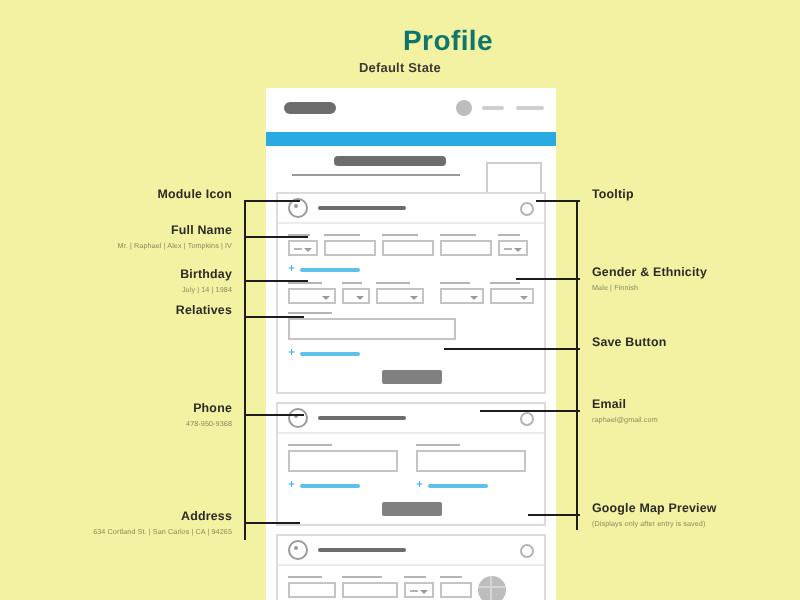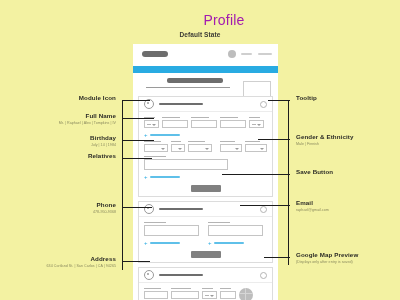--- a/index.html
+++ b/index.html
@@ -18,23 +18,23 @@
   
   .title-block {
     position: absolute;
     top: 12px;
     left: 0;
     width: 400px;
     text-align: center;
   }
   .title {
     font-size: 14px;
-    color: #a21caf;
+    color: #0f766e;
     letter-spacing: .2px;
-    font-weight: 400;
+    font-weight: 700;
     padding-left: 48px;
   }
   .subtitle {
     font-size: 6.5px;
     color: #3b3b35;
     font-weight: 700;
     margin-top: 3px;
     letter-spacing: .1px;
   }
 

